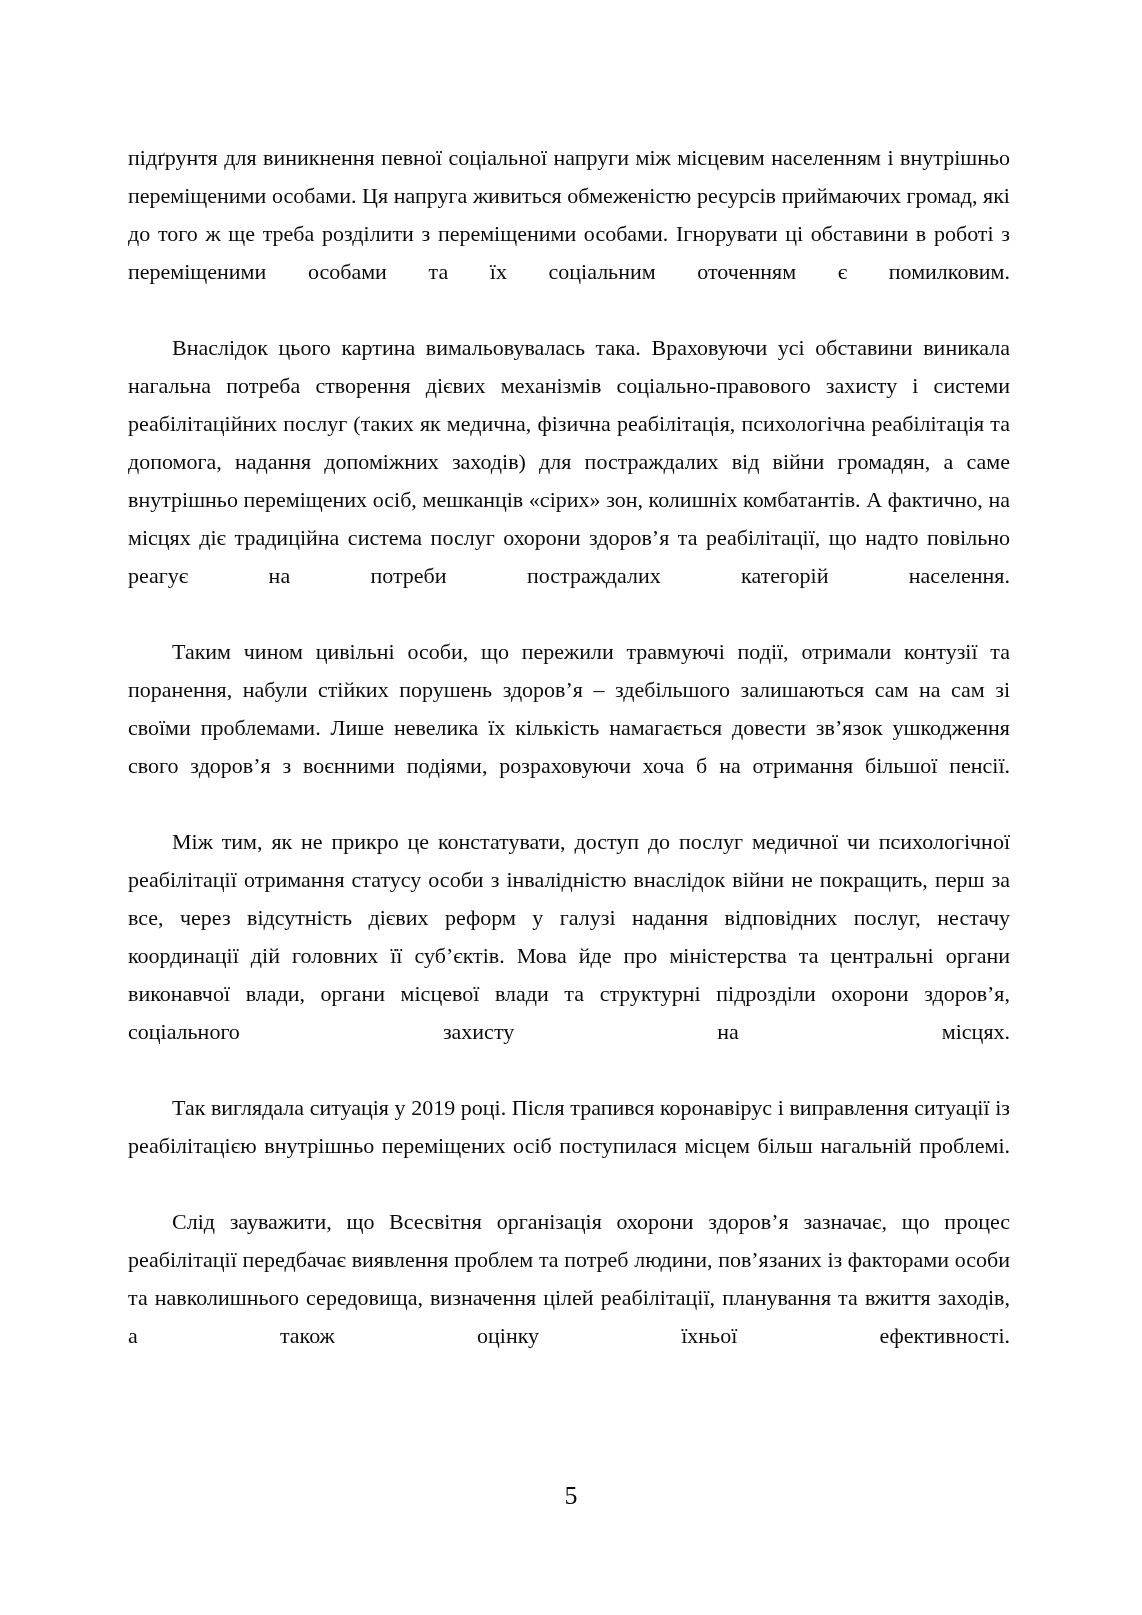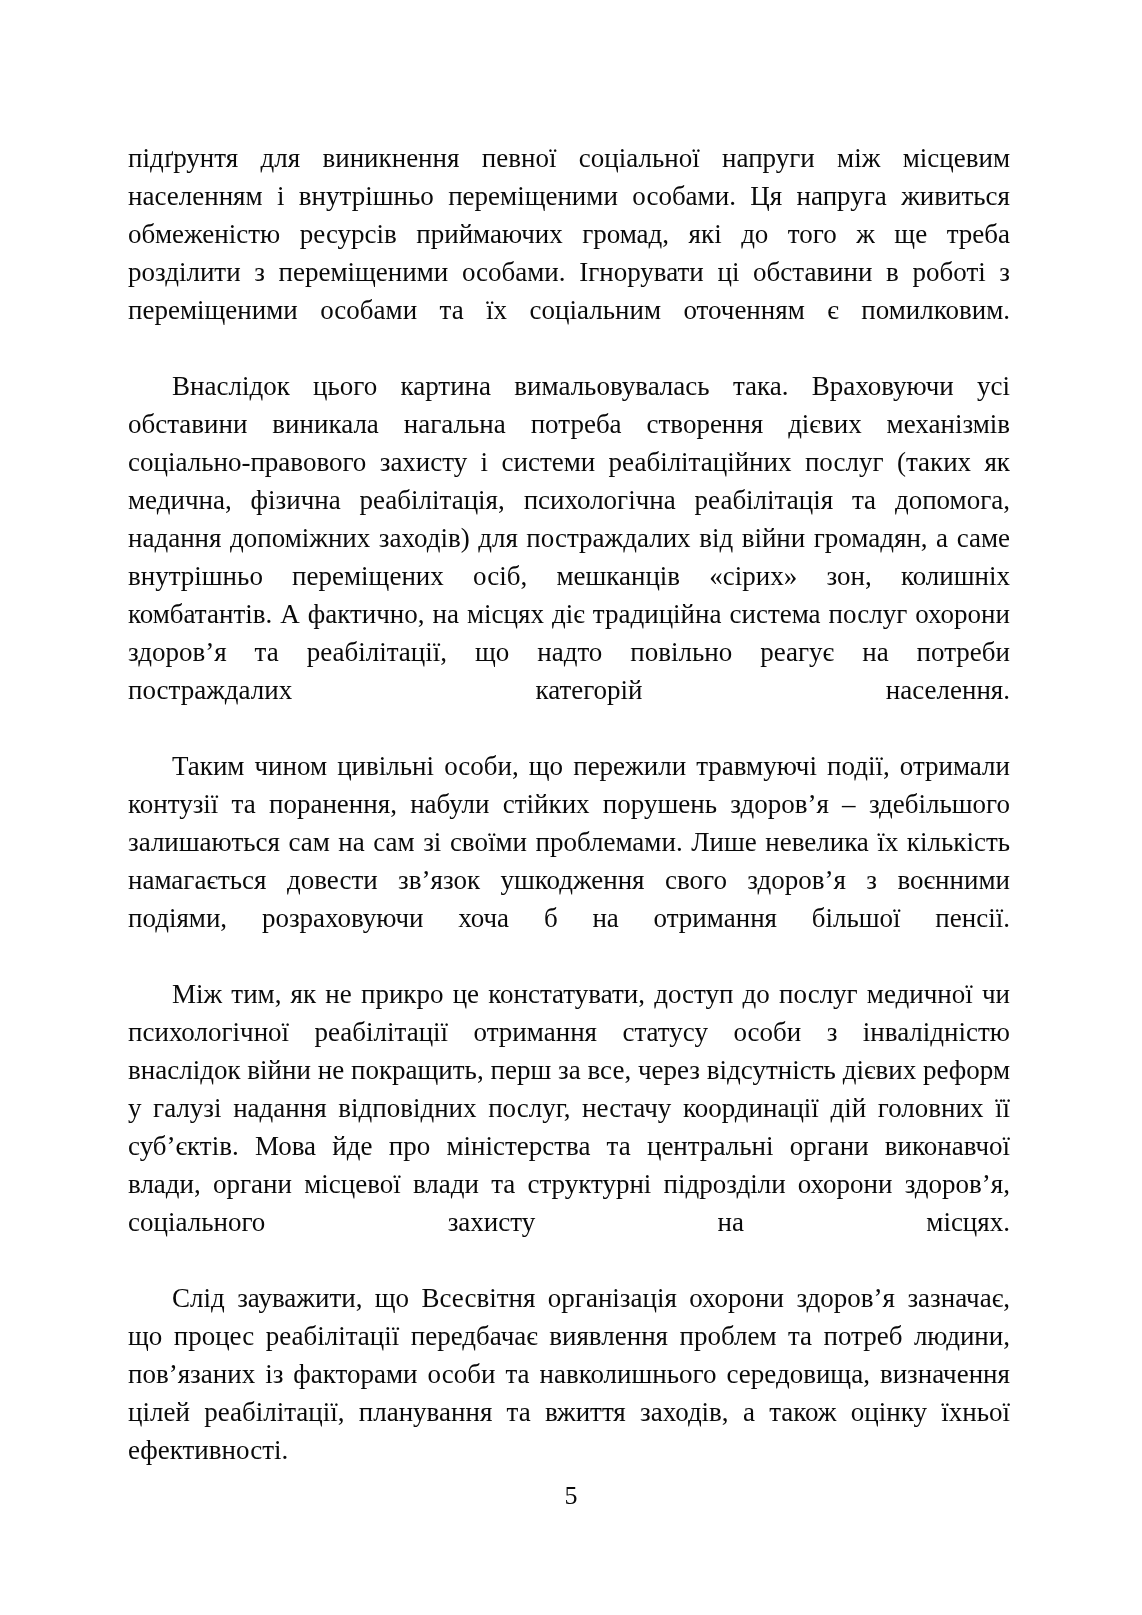--- a/index.html
+++ b/index.html
@@ -22,21 +22,21 @@
   .text-block {
     position: absolute;
     left: 128px;
     top: 139px;
     width: 882px;
   }
 
   .para {
     margin: 0;
     font-family: "Liberation Serif", "DejaVu Serif", serif;
-    font-size: 27px;
+    font-size: 22px;
     line-height: 38px;
     color: #0a0a0a;
     text-align: justify;
     text-justify: inter-word;
     text-indent: 44px;
     hyphens: none;
     -webkit-hyphens: none;
   }
 
   .para.no-indent {
@@ -65,19 +65,20 @@
 </head>
 <body>
 
 <div class="page">
 
   <div class="text-block">
     <p class="para no-indent">підґрунтя для виникнення певної соціальної напруги між місцевим населенням і внутрішньо переміщеними особами. Ця напруга живиться обмеженістю ресурсів приймаючих громад, які до того ж ще треба розділити з переміщеними особами. Ігнорувати ці обставини в роботі з переміщеними особами та їх соціальним оточенням є помилковим.</p>
     <p class="para">Внаслідок цього картина вимальовувалась така. Враховуючи усі обставини виникала нагальна потреба створення дієвих механізмів соціально-правового захисту і системи реабілітаційних послуг (таких як медична, фізична реабілітація, психологічна реабілітація та допомога, надання допоміжних заходів) для постраждалих від війни громадян, а саме внутрішньо переміщених осіб, мешканців «сірих» зон, колишніх комбатантів. А фактично, на місцях діє традиційна система послуг охорони здоров’я та реабілітації, що надто повільно реагує на потреби постраждалих категорій населення.</p>
     <p class="para">Таким чином цивільні особи, що пережили травмуючі події, отримали контузії та поранення, набули стійких порушень здоров’я – здебільшого залишаються сам на сам зі своїми проблемами. Лише невелика їх кількість намагається довести зв’язок ушкодження свого здоров’я з воєнними подіями, розраховуючи хоча б на отримання більшої пенсії.</p>
     <p class="para">Між тим, як не прикро це констатувати, доступ до послуг медичної чи психологічної реабілітації отримання статусу особи з інвалідністю внаслідок війни не покращить, перш за все, через відсутність дієвих реформ у галузі надання відповідних послуг, нестачу координації дій головних її суб’єктів. Мова йде про міністерства та центральні органи виконавчої влади, органи місцевої влади та структурні підрозділи охорони здоров’я, соціального захисту на місцях.</p>
+    <p class="para">Так виглядала ситуація у 2019 році. Після трапився коронавірус і виправлення ситуації із реабілітацією внутрішньо переміщених осіб поступилася місцем більш нагальній проблемі.</p>
     <p class="para">Слід зауважити, що Всесвітня організація охорони здоров’я зазначає, що процес реабілітації передбачає виявлення проблем та потреб людини, пов’язаних із факторами особи та навколишнього середовища, визначення цілей реабілітації, планування та вжиття заходів, а також оцінку їхньої ефективності.</p>
 
   </div>
 
   <div class="page-number">5</div>
 
 </div>
 
 </body></html>

